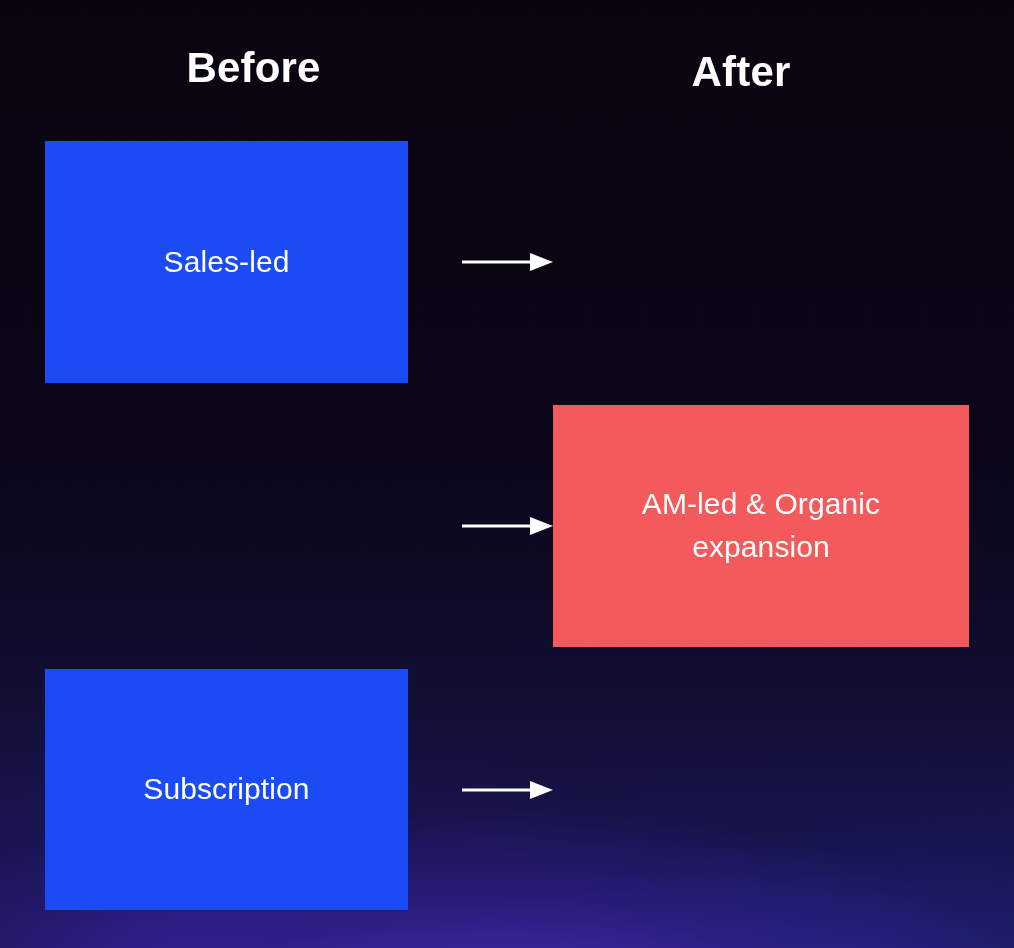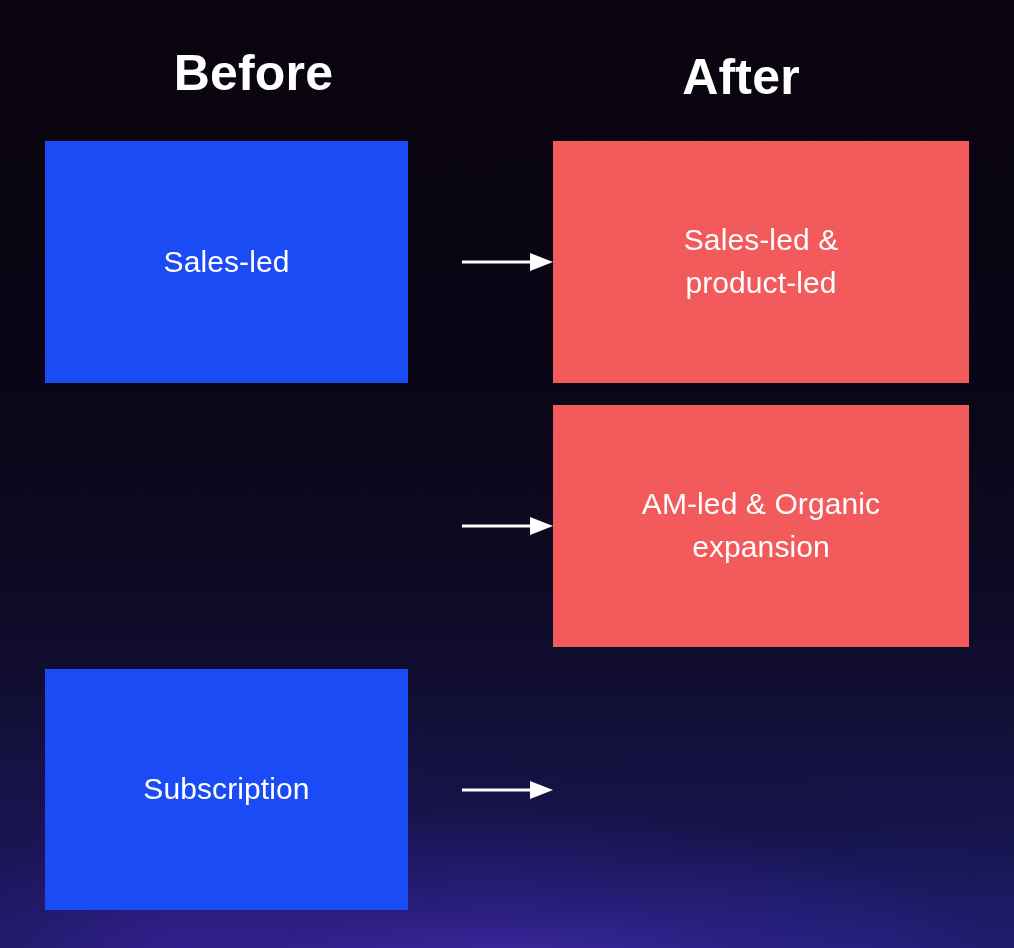--- a/index.html
+++ b/index.html
@@ -30,21 +30,21 @@
     background-image:
       radial-gradient(rgba(120,130,220,0.10) 0.7px, rgba(0,0,0,0) 0.8px),
       radial-gradient(rgba(90,100,200,0.07) 0.6px, rgba(0,0,0,0) 0.7px);
     background-size: 7px 7px, 11px 11px;
     background-position: 0 0, 3px 4px;
   }
 
   .header {
     position: absolute;
     color: #ffffff;
-    font-size: 50px;
+    font-size: 42px;
     font-weight: 700;
     letter-spacing: 0.2px;
     text-align: center;
     white-space: nowrap;
   }
   #header-before { left: 45px;  width: 417px; top: 44px; }
   #header-after  { left: 533px; width: 416px; top: 48px; }
 
   .box {
     position: absolute;
@@ -90,22 +90,20 @@
 
   <div class="header" id="header-after">After</div>
 
   <div class="box box-before row-0">Sales-led</div>
 
   <svg class="arrow arrow-0" viewBox="0 0 91 22">
     <line x1="0" y1="11" x2="72" y2="11" stroke="#ffffff" stroke-width="3"></line>
     <polygon points="68,2 91,11 68,20" fill="#ffffff"></polygon>
   </svg>
 
-  <div class="box box-after row-0">Sales-led &amp;
-product-led</div>
 
 
   <svg class="arrow arrow-1" viewBox="0 0 91 22">
     <line x1="0" y1="11" x2="72" y2="11" stroke="#ffffff" stroke-width="3"></line>
     <polygon points="68,2 91,11 68,20" fill="#ffffff"></polygon>
   </svg>
 
   <div class="box box-before row-2">Subscription</div>
 
   <div class="box box-after row-1">AM-led &amp; Organic

